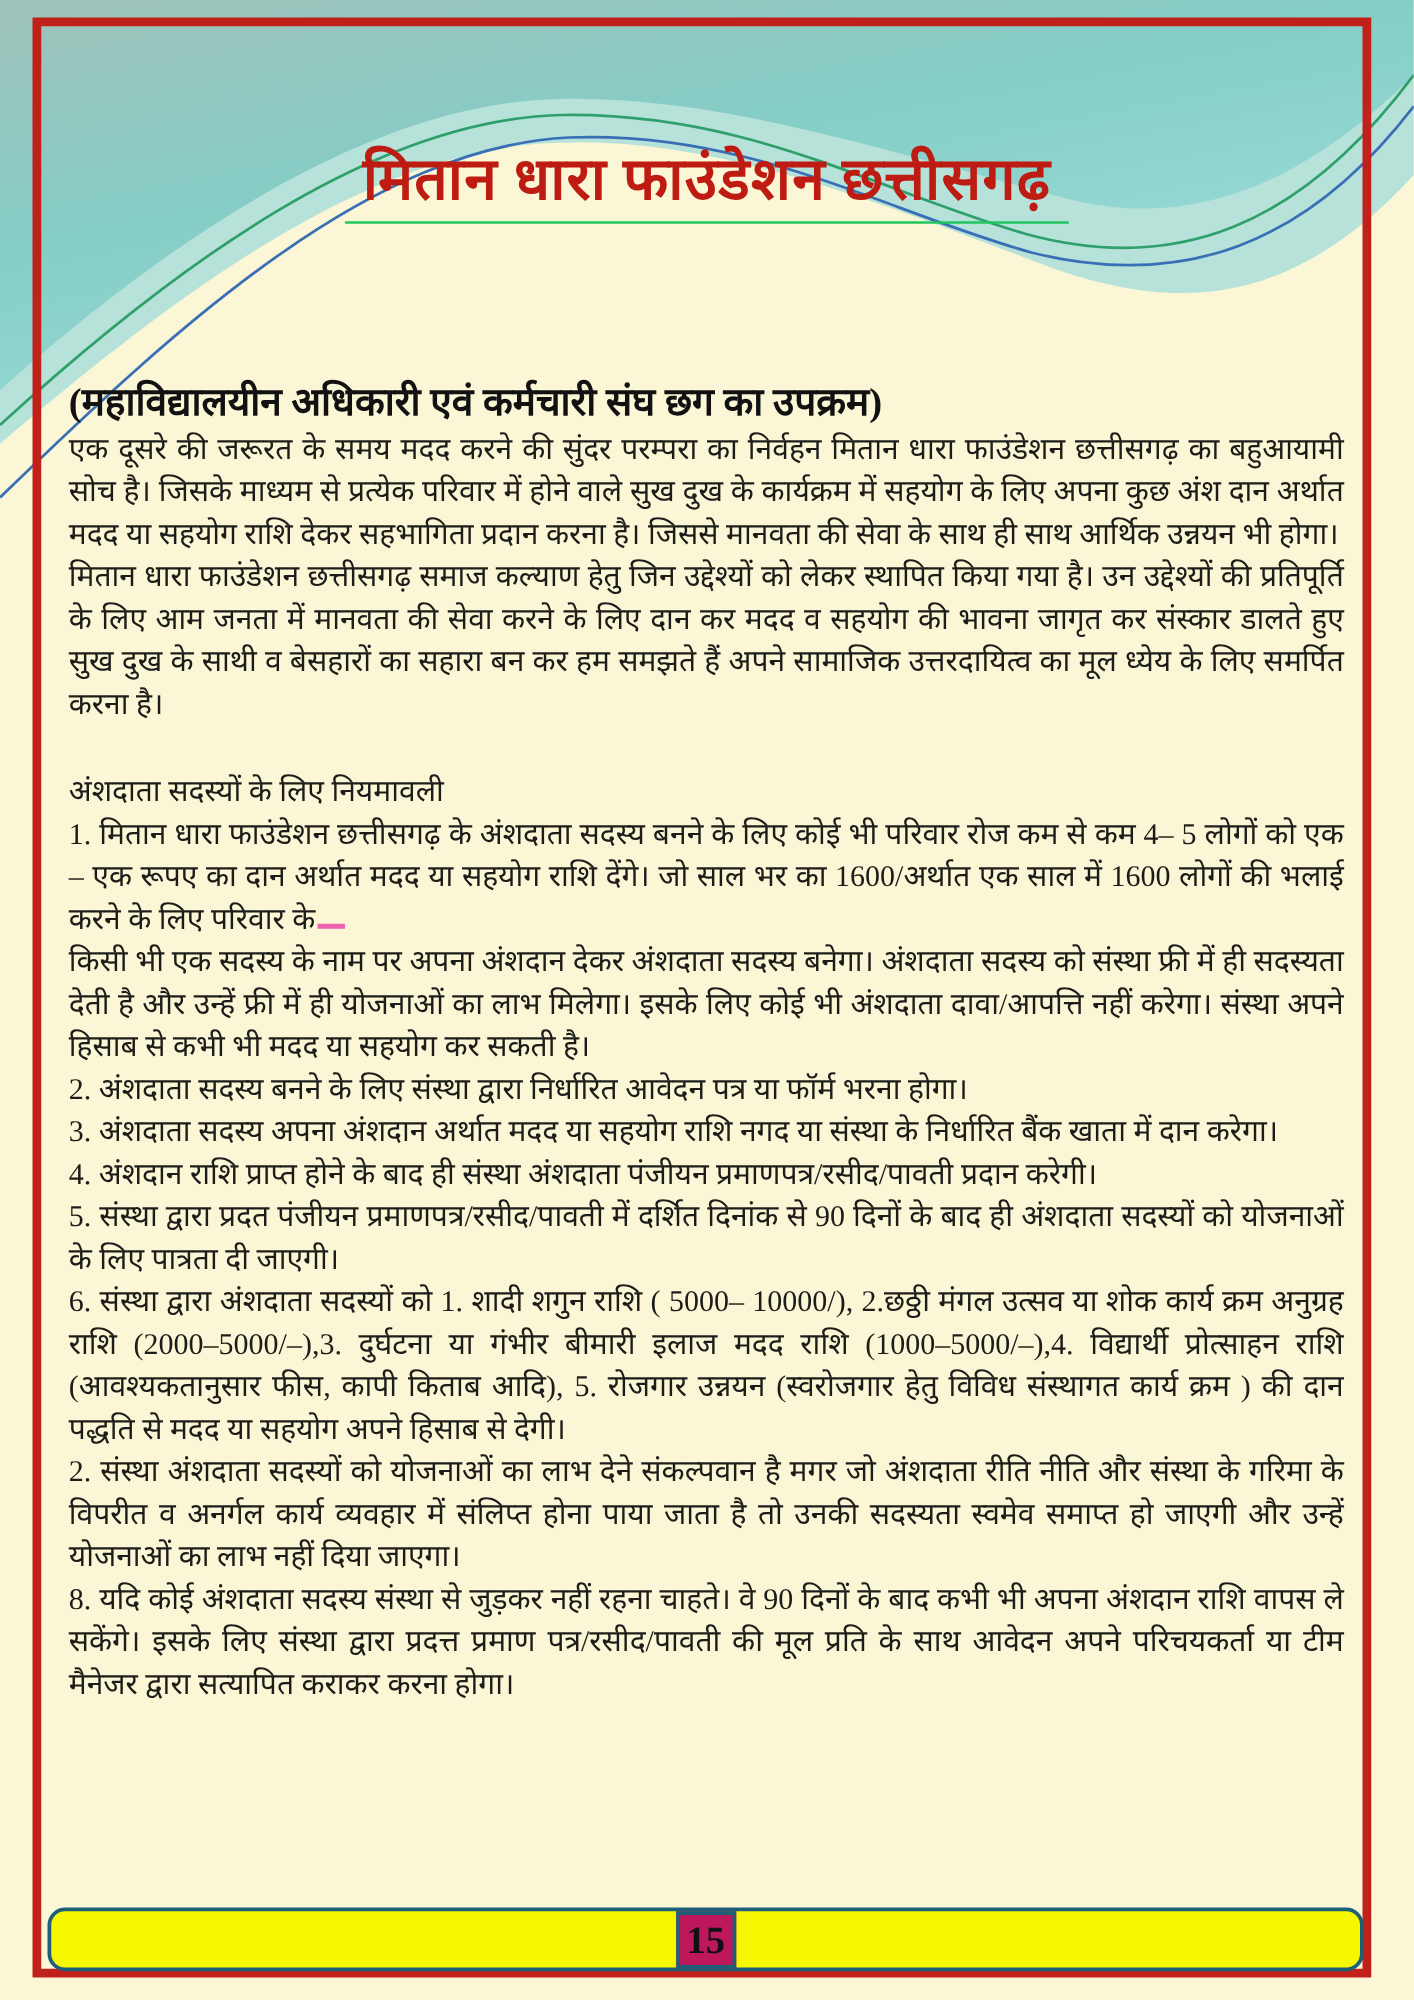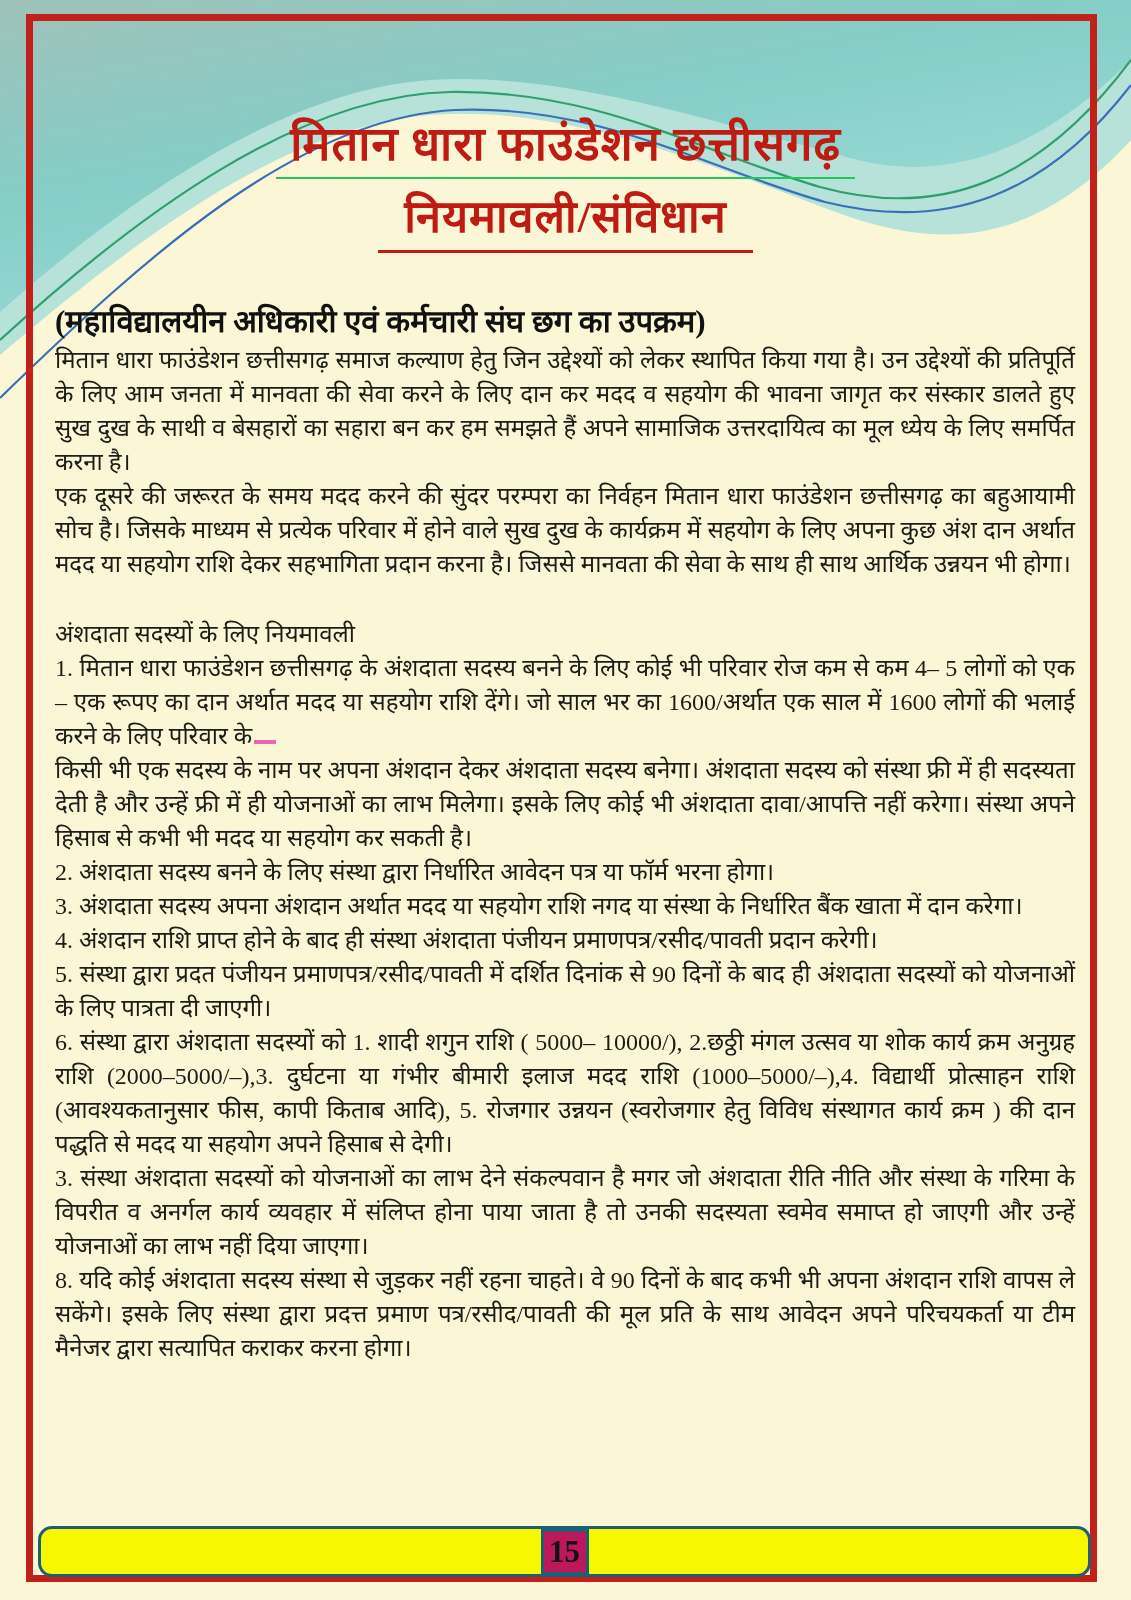--- a/index.html
+++ b/index.html
@@ -85,38 +85,35 @@
   <path d="M0,340 C140,212 300,95 450,92 C600,90 700,152 820,187 C940,220 1040,182 1131,60" fill="none" stroke="#2FA06B" stroke-width="2.2"></path>
   <path d="M0,398 C150,252 300,118 455,110 C600,104 710,170 825,202 C945,232 1045,197 1131,85" fill="none" stroke="#3A6FB5" stroke-width="2.2"></path>
 </svg>
 
 <div class="page-frame"></div>
 
 <div class="title-wrap">
   <div>
     <span class="doc-title">मितान धारा फाउंडेशन छत्तीसगढ़</span>
   </div>
-  <div>
-    <span class="doc-subtitle">नियमावली/संविधान</span>
-  </div>
 </div>
 
 <div class="content">
   <p class="section-heading">(महाविद्यालयीन अधिकारी एवं कर्मचारी संघ छग का उपक्रम)</p>
+  <p>एक दूसरे की जरूरत के समय मदद करने की सुंदर परम्परा का निर्वहन मितान धारा फाउंडेशन छत्तीसगढ़ का बहुआयामी सोच है। जिसके माध्यम से प्रत्येक परिवार में होने वाले सुख दुख के कार्यक्रम में सहयोग के लिए अपना कुछ अंश दान अर्थात मदद या सहयोग राशि देकर सहभागिता प्रदान करना है। जिससे मानवता की सेवा के साथ ही साथ आर्थिक उन्नयन भी होगा।</p>
   <p>मितान धारा फाउंडेशन छत्तीसगढ़ समाज कल्याण हेतु जिन उद्देश्यों को लेकर स्थापित किया गया है। उन उद्देश्यों की प्रतिपूर्ति के लिए आम जनता में मानवता की सेवा करने के लिए दान कर मदद व सहयोग की भावना जागृत कर संस्कार डालते हुए सुख दुख के साथी व बेसहारों का सहारा बन कर हम समझते हैं अपने सामाजिक उत्तरदायित्व का मूल ध्येय के लिए समर्पित करना है।</p>
-  <p>एक दूसरे की जरूरत के समय मदद करने की सुंदर परम्परा का निर्वहन मितान धारा फाउंडेशन छत्तीसगढ़ का बहुआयामी सोच है। जिसके माध्यम से प्रत्येक परिवार में होने वाले सुख दुख के कार्यक्रम में सहयोग के लिए अपना कुछ अंश दान अर्थात मदद या सहयोग राशि देकर सहभागिता प्रदान करना है। जिससे मानवता की सेवा के साथ ही साथ आर्थिक उन्नयन भी होगा।</p>
   <p class="rules-heading">अंशदाता सदस्यों के लिए नियमावली</p>
   <p><span>1. मितान धारा फाउंडेशन छत्तीसगढ़ के अंशदाता सदस्य बनने के लिए कोई भी परिवार रोज कम से कम 4– 5 लोगों को एक – एक रूपए का दान अर्थात मदद या सहयोग राशि  देंगे। जो साल भर का 1600/अर्थात एक साल में 1600 लोगों की भलाई करने के लिए परिवार के</span><span class="pink-mark"></span></p>
   <p>किसी भी एक सदस्य के नाम पर अपना अंशदान देकर अंशदाता सदस्य बनेगा। अंशदाता सदस्य को संस्था फ्री में ही सदस्यता देती है और उन्हें फ्री में ही योजनाओं का लाभ मिलेगा। इसके लिए कोई भी अंशदाता दावा/आपत्ति नहीं करेगा। संस्था अपने हिसाब से कभी भी मदद या सहयोग कर सकती है।</p>
   <p>2. अंशदाता सदस्य बनने के लिए संस्था द्वारा निर्धारित आवेदन पत्र या फॉर्म भरना होगा।</p>
   <p>3. अंशदाता सदस्य अपना अंशदान अर्थात मदद या सहयोग राशि नगद या संस्था के निर्धारित बैंक खाता में दान करेगा।</p>
   <p>4. अंशदान राशि प्राप्त होने के बाद ही संस्था अंशदाता पंजीयन प्रमाणपत्र/रसीद/पावती प्रदान करेगी।</p>
   <p>5. संस्था द्वारा प्रदत पंजीयन प्रमाणपत्र/रसीद/पावती में दर्शित दिनांक से 90 दिनों के बाद ही अंशदाता सदस्यों को योजनाओं के लिए पात्रता दी जाएगी।</p>
   <p>6. संस्था द्वारा अंशदाता सदस्यों को 1. शादी शगुन राशि ( 5000– 10000/), 2.छठ्ठी मंगल उत्सव या शोक कार्य क्रम अनुग्रह राशि (2000–5000/–),3. दुर्घटना या गंभीर बीमारी इलाज मदद राशि (1000–5000/–),4. विद्यार्थी प्रोत्साहन राशि (आवश्यकतानुसार फीस, कापी किताब आदि), 5. रोजगार उन्नयन (स्वरोजगार हेतु विविध संस्थागत कार्य क्रम ) की दान पद्धति से मदद या सहयोग अपने हिसाब से देगी।</p>
-  <p>3. संस्था अंशदाता सदस्यों को योजनाओं का लाभ देने संकल्पवान है मगर जो अंशदाता रीति नीति और संस्था के गरिमा के विपरीत व अनर्गल कार्य व्यवहार में संलिप्त होना पाया जाता है तो उनकी सदस्यता स्वमेव समाप्त हो जाएगी और उन्हें योजनाओं का लाभ नहीं दिया जाएगा।</p>
+  <p>2. संस्था अंशदाता सदस्यों को योजनाओं का लाभ देने संकल्पवान है मगर जो अंशदाता रीति नीति और संस्था के गरिमा के विपरीत व अनर्गल कार्य व्यवहार में संलिप्त होना पाया जाता है तो उनकी सदस्यता स्वमेव समाप्त हो जाएगी और उन्हें योजनाओं का लाभ नहीं दिया जाएगा।</p>
   <p>8. यदि कोई अंशदाता सदस्य संस्था से जुड़कर नहीं रहना चाहते। वे 90 दिनों के बाद कभी भी अपना अंशदान राशि वापस ले सकेंगे। इसके लिए संस्था द्वारा प्रदत्त प्रमाण पत्र/रसीद/पावती की मूल प्रति के साथ आवेदन अपने परिचयकर्ता या टीम मैनेजर द्वारा सत्यापित कराकर करना होगा।</p>
 </div>
 
 <div class="footer-bar">
   <div class="page-number-box">
     <span>15</span>
   </div>
 </div>
 
 </body></html>

